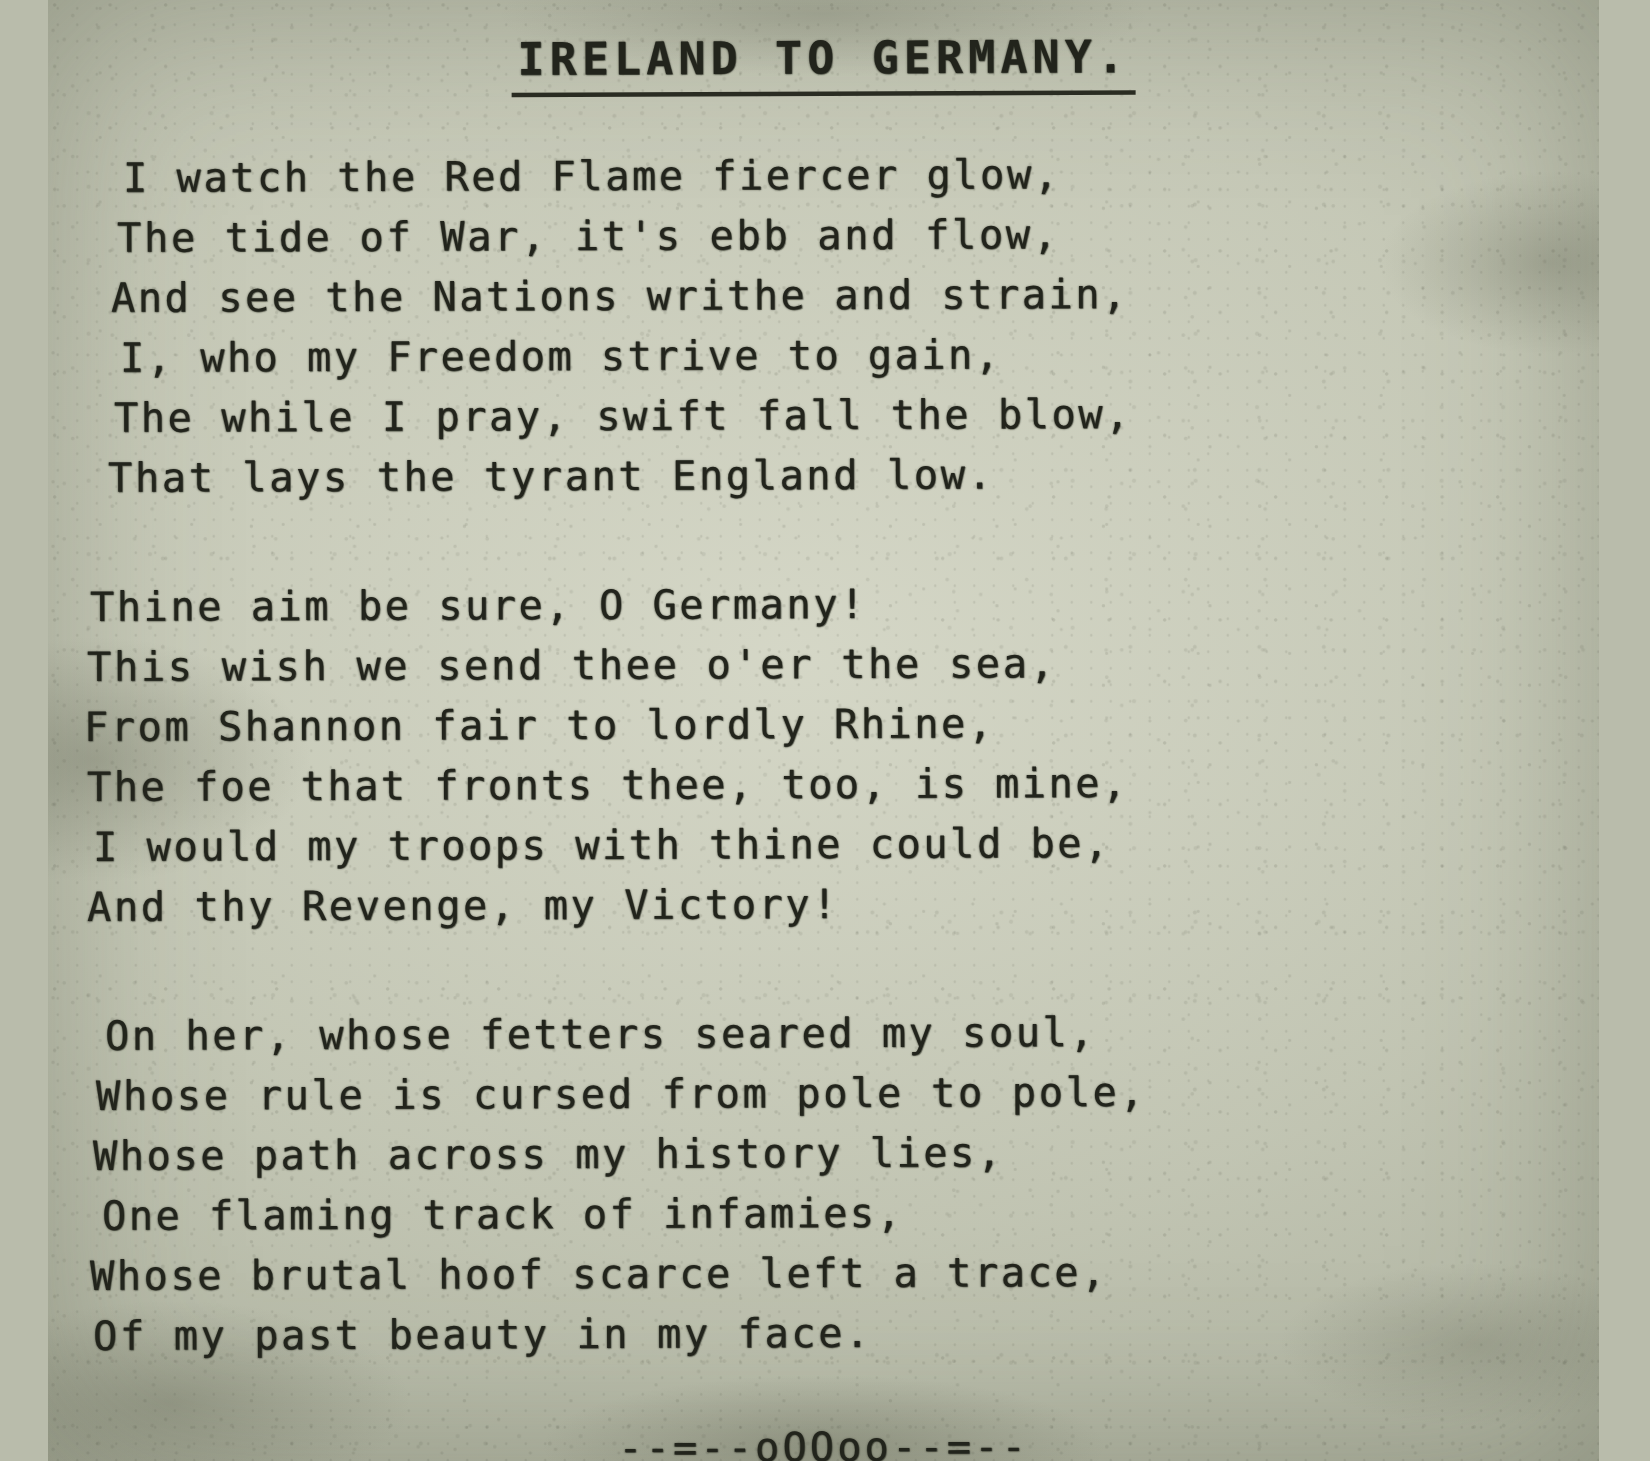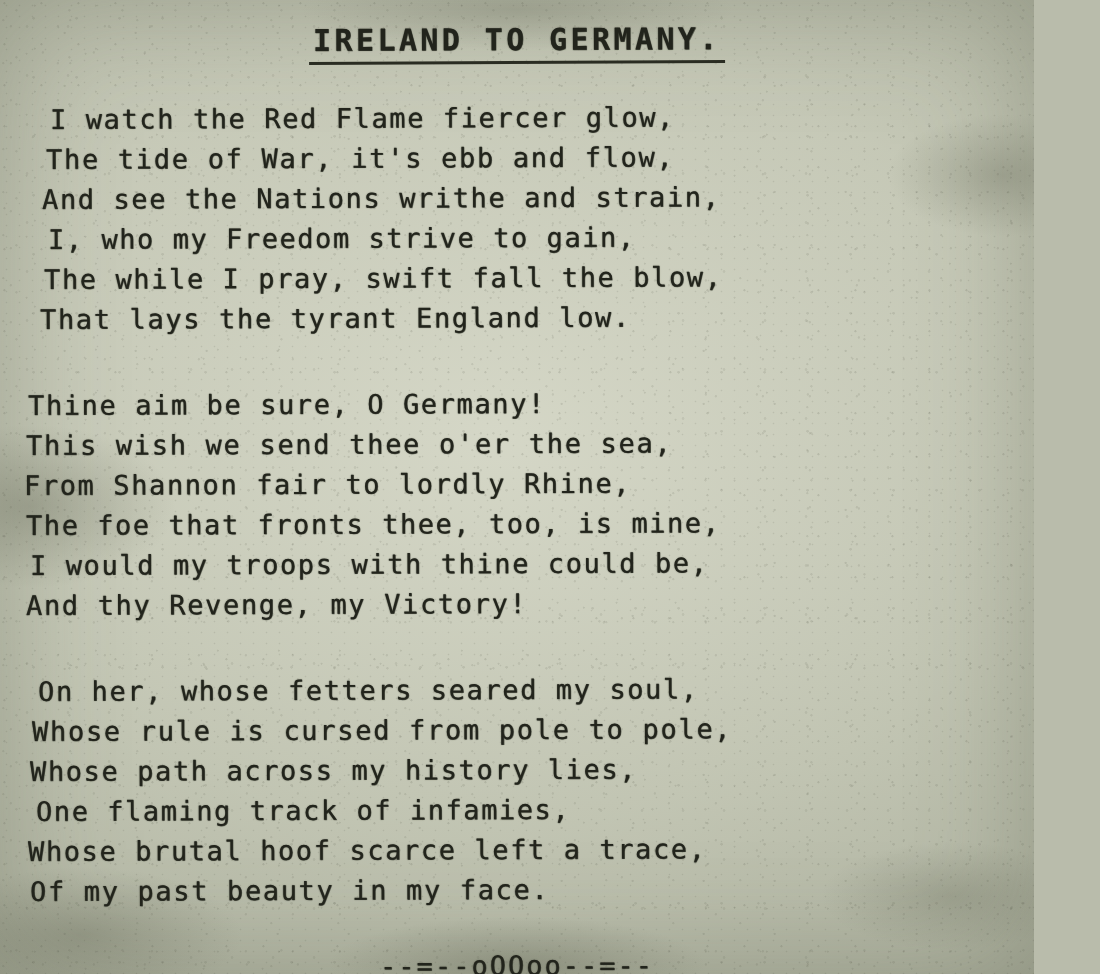--- a/index.html
+++ b/index.html
@@ -17,20 +17,21 @@
   
   #page {
     position: relative;
     width: 1034px;
     height: 974px;
     background:
       radial-gradient(ellipse 120% 90% at 48% 45%, rgba(214,216,200,0.95) 0%, rgba(198,201,184,0.75) 45%, rgba(172,176,158,0.85) 80%, rgba(150,154,138,0.95) 100%),
       linear-gradient(175deg, #c8cab7 0%, #c2c5b1 30%, #b7bba6 65%, #a9ad98 100%);
     box-shadow: inset 0 0 120px rgba(90,95,75,0.38);
     overflow: hidden;
+    margin-left: 32px;
   }
 
   
   #grain {
     position: absolute;
     inset: 0;
     pointer-events: none;
     opacity: 0.5;
     background-image:
       radial-gradient(circle at 12% 8%, rgba(70,72,58,0.30) 0.8px, transparent 1.4px),

